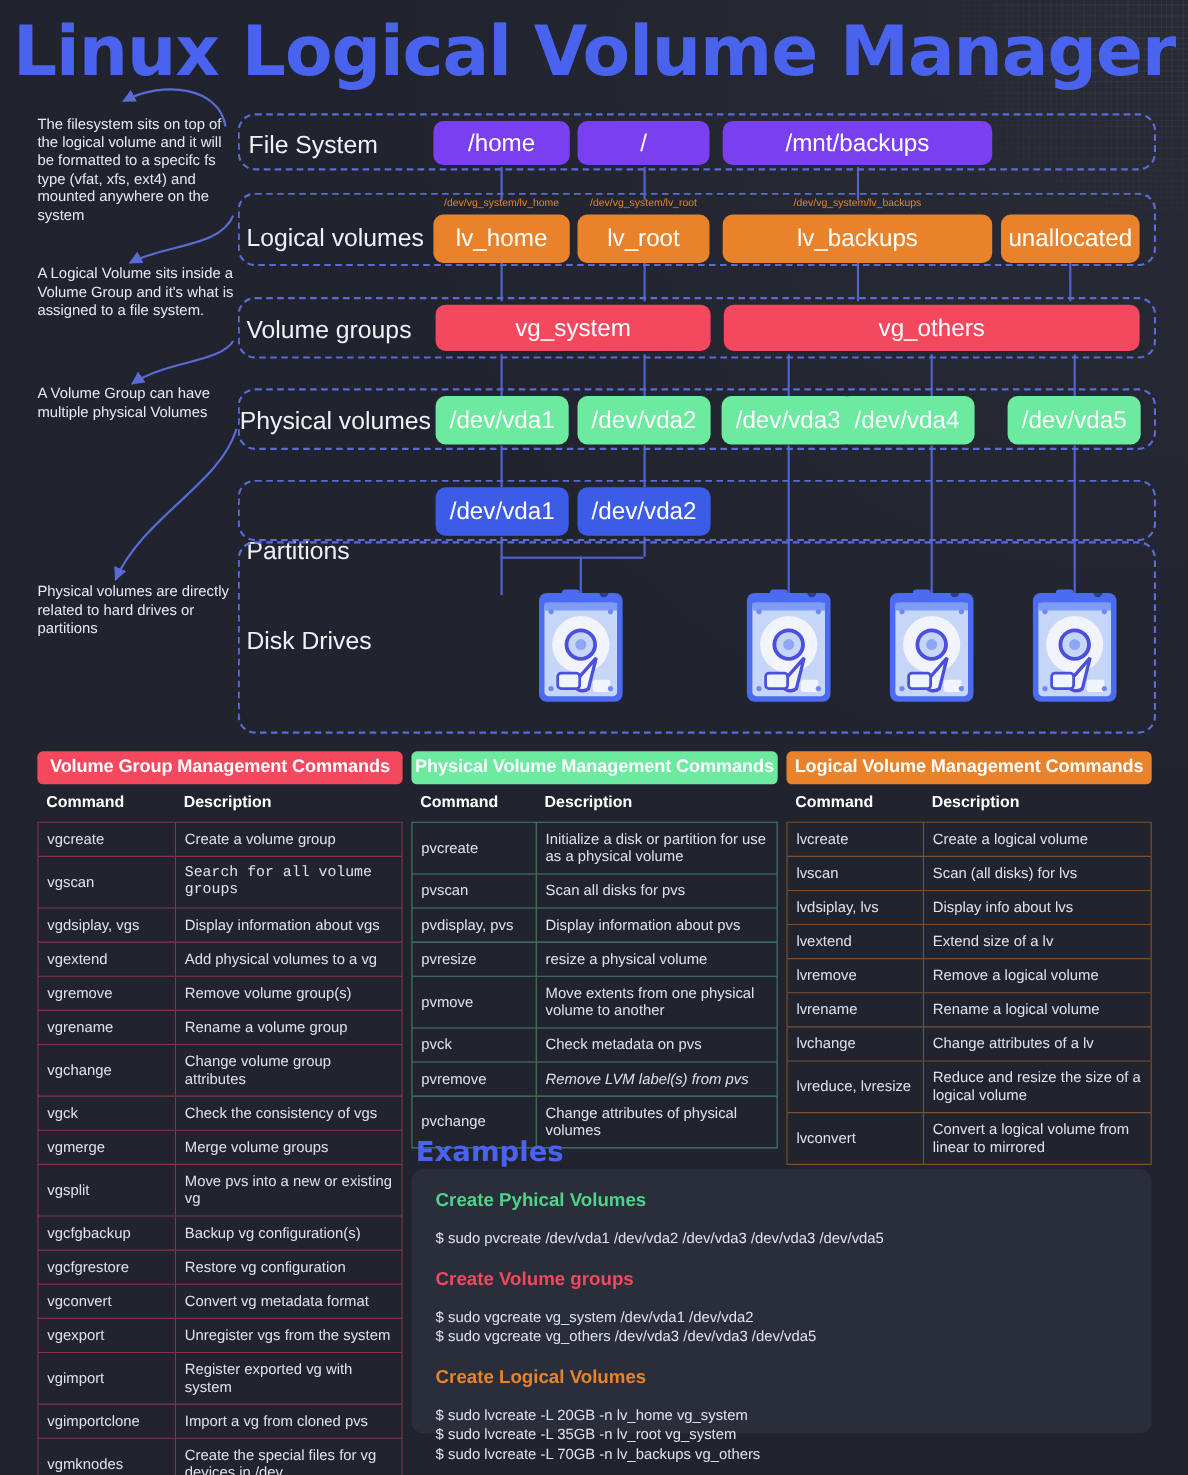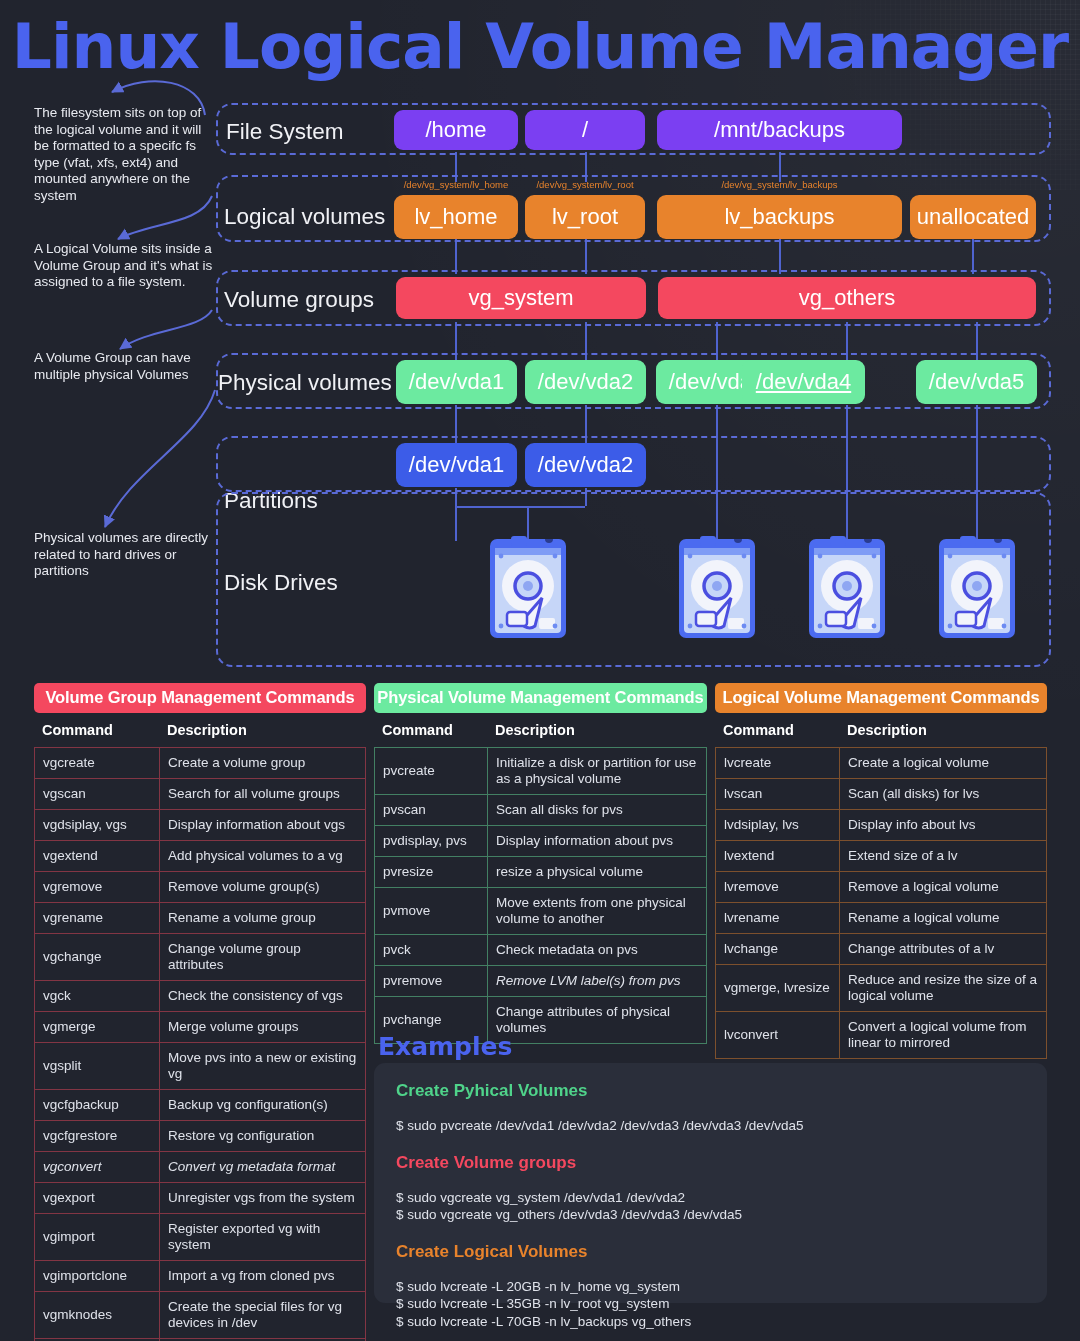--- a/index.html
+++ b/index.html
@@ -191,21 +191,21 @@
   <div class="rowbox" style="left:216px; top:270px; width:835px; height:56px;"></div>
   <div class="rowlabel" style="left:224px; top:287px;">Volume groups</div>
   <div class="cell vg" style="left:396px; top:277px; width:250px; height:42px;">vg_system</div>
   <div class="cell vg" style="left:658px; top:277px; width:378px; height:42px;">vg_others</div>
 
   <div class="rowbox" style="left:216px; top:353px; width:835px; height:56px;"></div>
   <div class="rowlabel" style="left:218px; top:370px;">Physical volumes</div>
   <div class="cell pv" style="left:396px; top:360px; width:121px; height:44px;">/dev/vda1</div>
   <div class="cell pv" style="left:525px; top:360px; width:121px; height:44px;">/dev/vda2</div>
   <div class="cell pv" style="left:656px; top:360px; width:121px; height:44px;">/dev/vda3</div>
-  <div class="cell pv" style="left:742px; top:360px; width:123px; height:44px;text-decoration:underline;">/dev/vda4</div>
+  <div class="cell pv" style="left:763px; top:360px; width:123px; height:44px;">/dev/vda4</div>
   <div class="cell pv" style="left:916px; top:360px; width:121px; height:44px;">/dev/vda5</div>
 
   <div class="rowbox" style="left:216px; top:436px; width:835px; height:56px;"></div>
   <div class="rowlabel" style="left:224px; top:453px;margin-top:35px;">Partitions</div>
   <div class="cell part" style="left:396px; top:443px; width:121px; height:44px;">/dev/vda1</div>
   <div class="cell part" style="left:525px; top:443px; width:121px; height:44px;">/dev/vda2</div>
 
   <div class="rowbox" style="left:216px; top:492px; width:835px; height:175px;"></div>
   <div class="rowlabel" style="left:224px; top:570px;">Disk Drives</div>
 
@@ -292,21 +292,21 @@
         <div style="width: 125px;">Command</div>
         <div>Description</div>
       </div>
       <div class="tbl-grid" style="border-color: rgba(244, 72, 95, 0.467);">
         <div class="trow" style="border-color: rgba(244, 72, 95, 0.467);">
           <div class="tcell" style="width: 125px; border-color: rgba(244, 72, 95, 0.467);">vgcreate</div>
           <div class="tcell desc" style="border-color: rgba(244, 72, 95, 0.467);">Create a volume group</div>
         </div>
         <div class="trow" style="border-color: rgba(244, 72, 95, 0.467);">
           <div class="tcell" style="width: 125px; border-color: rgba(244, 72, 95, 0.467);">vgscan</div>
-          <div class="tcell desc" style="border-color: rgba(244, 72, 95, 0.467);">Search for all volume groups</div>
+          <div class="tcell desc" style="border-color: rgba(244, 72, 95, 0.467); font-family: Liberation Mono, monospace;">Search for all volume groups</div>
         </div>
         <div class="trow" style="border-color: rgba(244, 72, 95, 0.467); justify-content: flex-end;">
           <div class="tcell" style="width: 125px; border-color: rgba(244, 72, 95, 0.467);">vgdsiplay, vgs</div>
           <div class="tcell desc" style="border-color: rgba(244, 72, 95, 0.467);">Display information about vgs</div>
         </div>
         <div class="trow" style="border-color: rgba(244, 72, 95, 0.467);">
           <div class="tcell" style="width: 125px; border-color: rgba(244, 72, 95, 0.467);">vgextend</div>
           <div class="tcell desc" style="border-color: rgba(244, 72, 95, 0.467);">Add physical volumes to a vg</div>
         </div>
         <div class="trow" style="border-color: rgba(244, 72, 95, 0.467);">
@@ -334,21 +334,21 @@
           <div class="tcell desc" style="border-color: rgba(244, 72, 95, 0.467);">Move pvs into a new or existing vg</div>
         </div>
         <div class="trow" style="border-color: rgba(244, 72, 95, 0.467);">
           <div class="tcell" style="width: 125px; border-color: rgba(244, 72, 95, 0.467);">vgcfgbackup</div>
           <div class="tcell desc" style="border-color: rgba(244, 72, 95, 0.467);">Backup vg configuration(s)</div>
         </div>
         <div class="trow" style="border-color: rgba(244, 72, 95, 0.467);">
           <div class="tcell" style="width: 125px; border-color: rgba(244, 72, 95, 0.467);">vgcfgrestore</div>
           <div class="tcell desc" style="border-color: rgba(244, 72, 95, 0.467);">Restore vg configuration</div>
         </div>
-        <div class="trow" style="border-color: rgba(244, 72, 95, 0.467); font-style: italic;">
+        <div class="trow" style="border-color: rgba(244, 72, 95, 0.467);">
           <div class="tcell" style="width: 125px; border-color: rgba(244, 72, 95, 0.467);">vgconvert</div>
           <div class="tcell desc" style="border-color: rgba(244, 72, 95, 0.467);">Convert vg metadata format</div>
         </div>
         <div class="trow" style="border-color: rgba(244, 72, 95, 0.467);">
           <div class="tcell" style="width: 125px; border-color: rgba(244, 72, 95, 0.467);">vgexport</div>
           <div class="tcell desc" style="border-color: rgba(244, 72, 95, 0.467);">Unregister vgs from the system</div>
         </div>
         <div class="trow" style="border-color: rgba(244, 72, 95, 0.467);">
           <div class="tcell" style="width: 125px; border-color: rgba(244, 72, 95, 0.467);">vgimport</div>
           <div class="tcell desc" style="border-color: rgba(244, 72, 95, 0.467);">Register exported vg with system</div>
@@ -437,21 +437,21 @@
         </div>
         <div class="trow" style="border-color: rgba(232, 131, 44, 0.467);">
           <div class="tcell" style="width: 124px; border-color: rgba(232, 131, 44, 0.467);">lvrename</div>
           <div class="tcell desc" style="border-color: rgba(232, 131, 44, 0.467);">Rename a logical volume</div>
         </div>
         <div class="trow" style="border-color: rgba(232, 131, 44, 0.467);">
           <div class="tcell" style="width: 124px; border-color: rgba(232, 131, 44, 0.467);">lvchange</div>
           <div class="tcell desc" style="border-color: rgba(232, 131, 44, 0.467);">Change attributes of a lv</div>
         </div>
         <div class="trow" style="border-color: rgba(232, 131, 44, 0.467);">
-          <div class="tcell" style="width: 124px; border-color: rgba(232, 131, 44, 0.467);">vgmerge, lvresize</div>
+          <div class="tcell" style="width: 124px; border-color: rgba(232, 131, 44, 0.467);">lvreduce, lvresize</div>
           <div class="tcell desc" style="border-color: rgba(232, 131, 44, 0.467);">Reduce and resize the size of a logical volume</div>
         </div>
         <div class="trow" style="border-color: rgba(232, 131, 44, 0.467);">
           <div class="tcell" style="width: 124px; border-color: rgba(232, 131, 44, 0.467);">lvconvert</div>
           <div class="tcell desc" style="border-color: rgba(232, 131, 44, 0.467);">Convert a logical volume from linear to mirrored</div>
         </div>
       </div>
     </div>
 
   <div class="ex-title" style="left:378px; top:1032px;">Examples</div>

